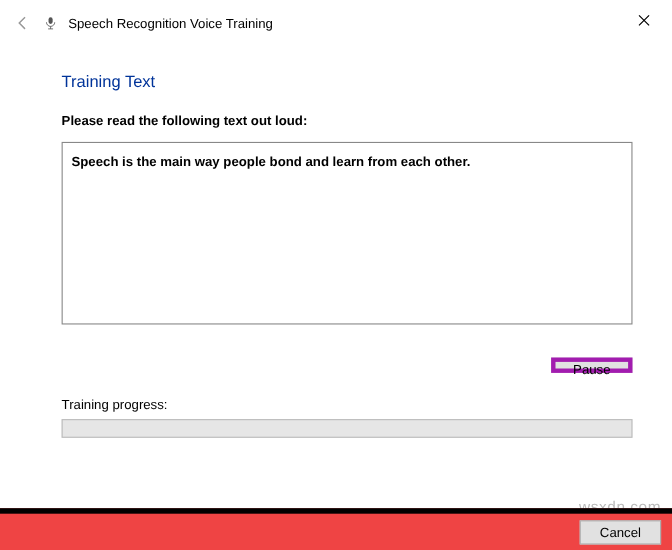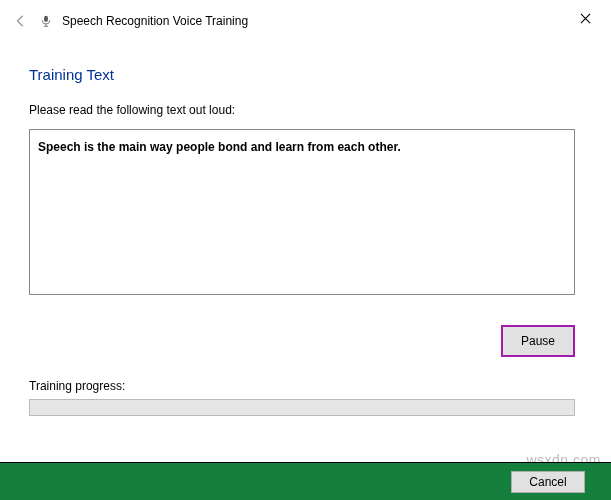--- a/index.html
+++ b/index.html
@@ -46,55 +46,56 @@
       right: 14px;
       width: 24px;
       height: 24px;
       display: flex;
       align-items: center;
       justify-content: center;
       cursor: pointer;
       font-size: 14px;
     }
     .content {
-      padding: 30px 36px 0 29px;
+      padding: 30px 36px 0 56px;
     }
     .section-title {
       color: #003399;
       font-size: 15px;
       font-weight: 400;
       margin-bottom: 20px;
     }
     .instruction {
       font-size: 12px;
       color: #000;
       margin-bottom: 12px;
+      font-weight: bold;
     }
     .text-box {
       border: 1px solid #888;
       width: 100%;
       height: 166px;
       padding: 10px 8px;
       background: #fff;
     }
     .text-box-content {
       font-size: 12px;
       font-weight: bold;
       color: #000;
     }
     .pause-row {
       display: flex;
       justify-content: flex-end;
       margin-top: 30px;
     }
     .pause-btn {
       min-width: 74px;
-      height: 32px;
+      height: 14px;
       background: #e1e1e1;
-      border: 2px solid #a21caf;
+      border: 4px solid #a21caf;
       font-size: 12px;
       font-family: inherit;
       cursor: pointer;
     }
     .progress-label {
       font-size: 12px;
       margin-top: 22px;
       margin-bottom: 6px;
     }
     .progress-bar {
@@ -102,26 +103,26 @@
       height: 17px;
       border: 1px solid #bbb;
       background: #e6e6e6;
     }
     .footer {
       position: absolute;
       bottom: 0;
       left: 0;
       right: 0;
       height: 38px;
-      background: #15803d;
-      border-top: 1px solid #000000;
+      background: #ef4444;
+      border-top: 5px solid #000000;
       display: flex;
       justify-content: flex-end;
       align-items: center;
-      padding-right: 26px;
+      padding-right: 10px;
     }
     .cancel-btn {
       min-width: 74px;
       height: 22px;
       background: #e1e1e1;
       border: 1px solid #adadad;
       font-size: 12px;
       font-family: inherit;
       cursor: pointer;
     }

